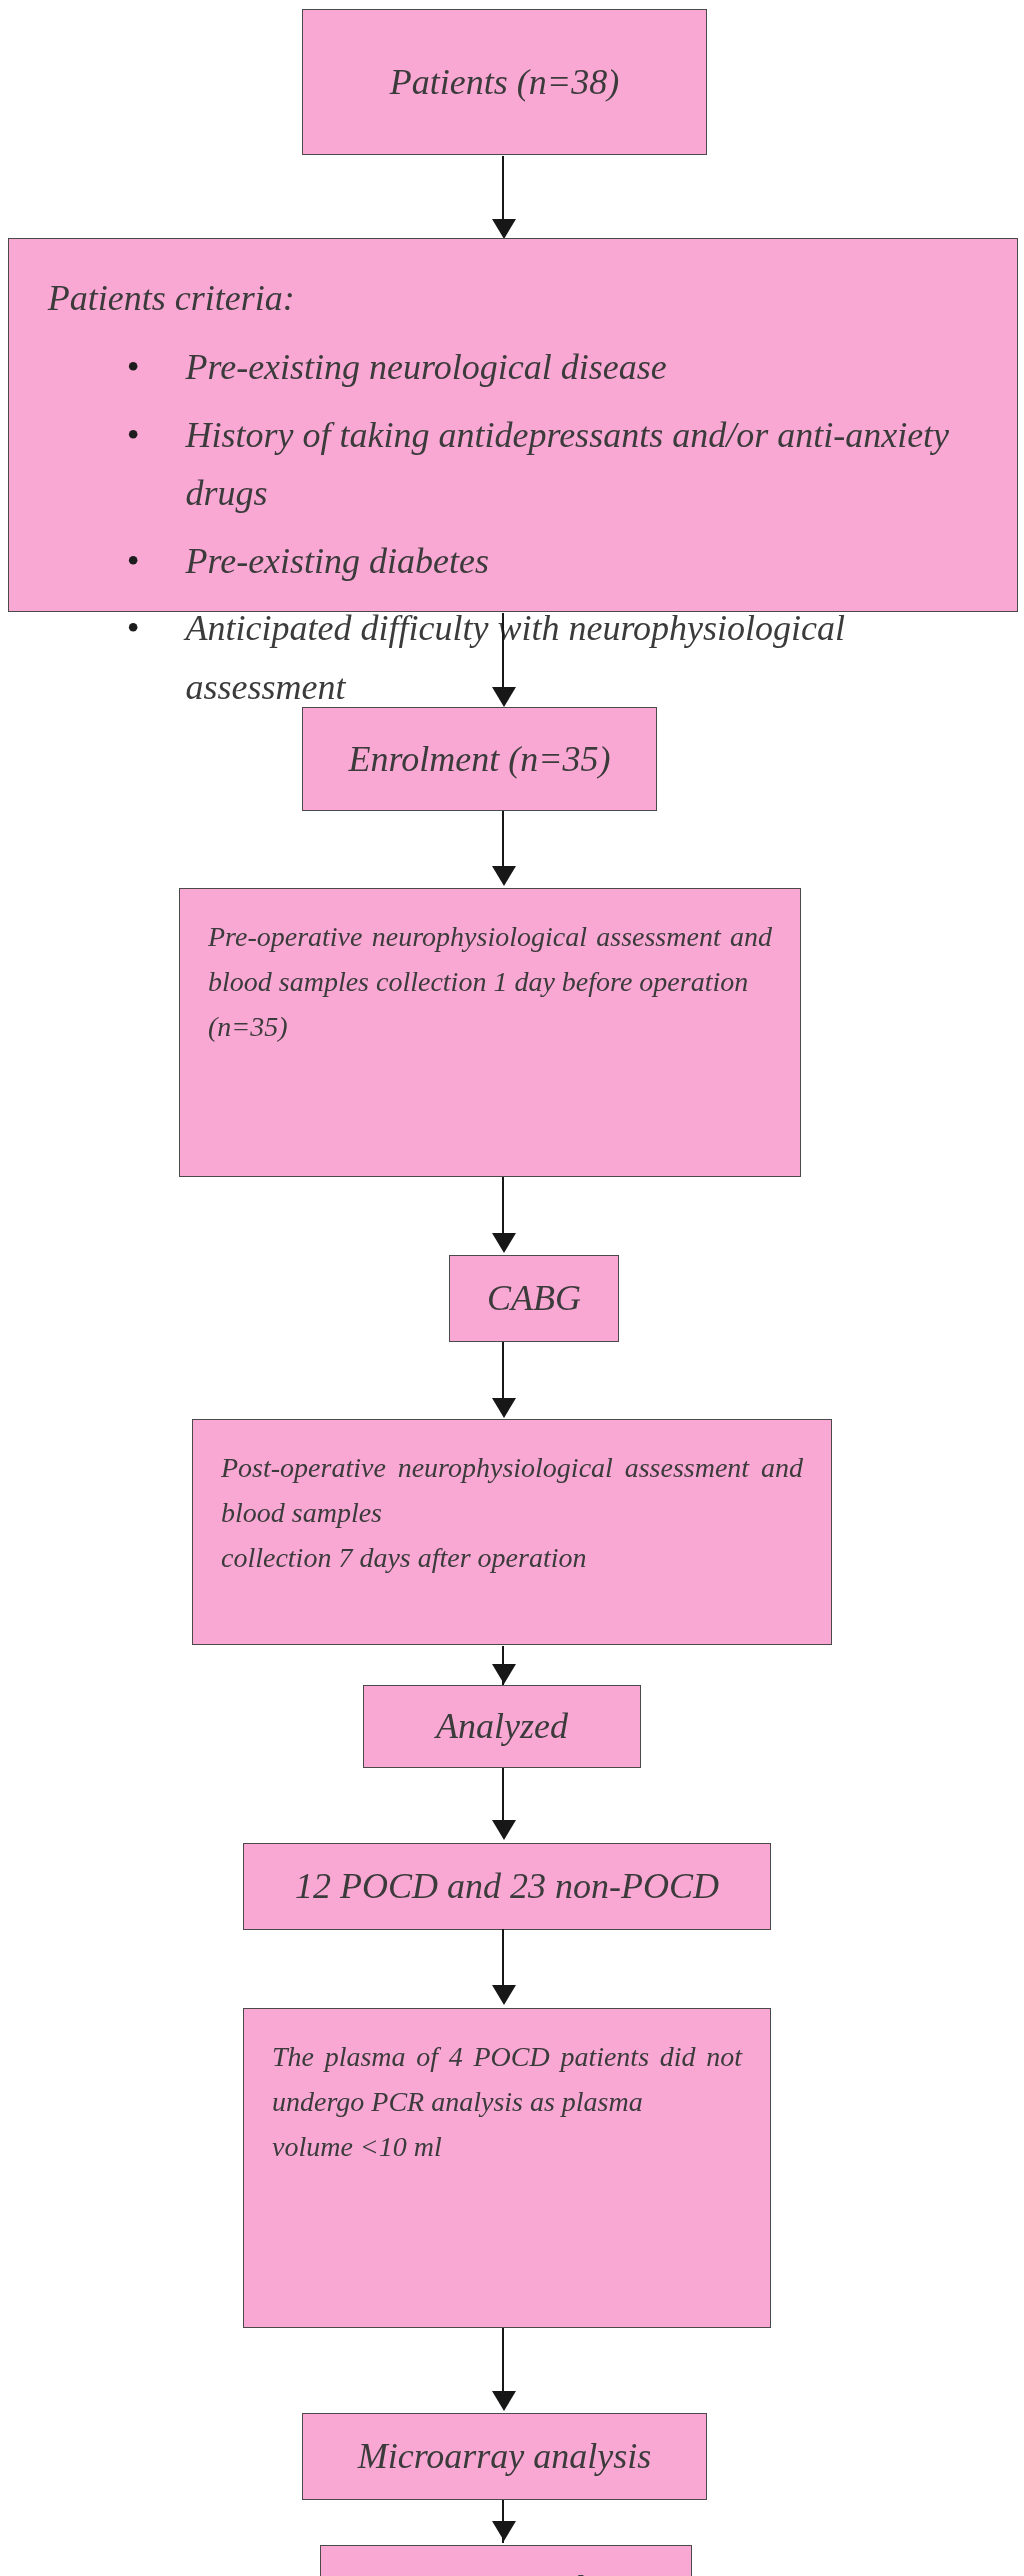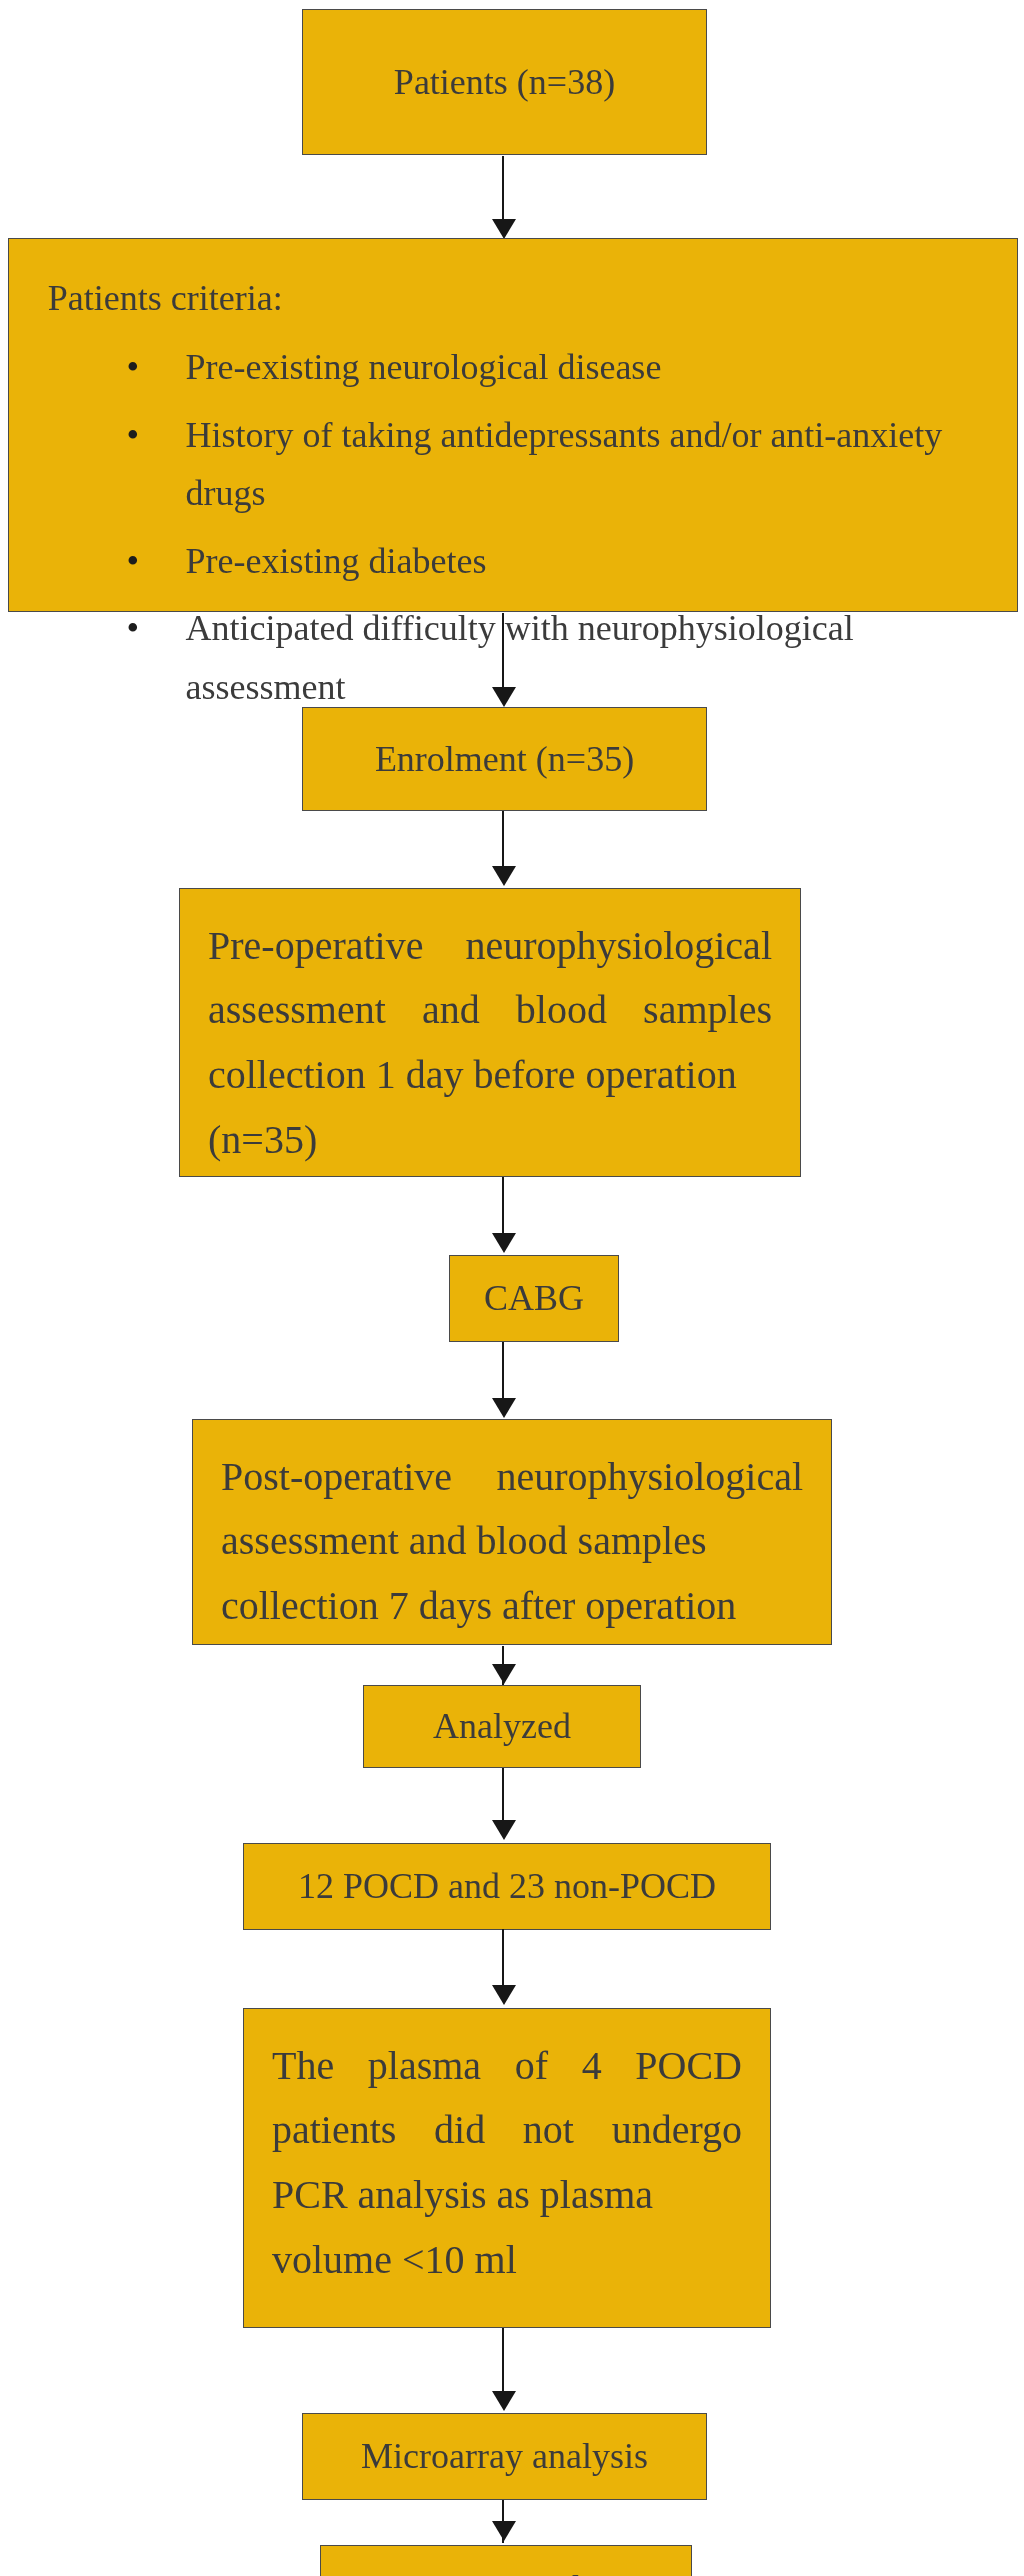--- a/index.html
+++ b/index.html
@@ -20,42 +20,43 @@
     margin: 0 auto;
     background: #ffffff;
     overflow: hidden;
   }
 
   
   .node {
     position: absolute;
     box-sizing: border-box;
     border: 1.9px solid #4a4a4a;
-    background: #eab308;
+    background: #f9a8d4;
     display: flex;
     align-items: center;
     justify-content: center;
     color: #3b3b3b;
+    font-style: italic;
   }
   .node .label {
     font-size: 36px;
     line-height: 1.25;
     white-space: nowrap;
   }
 
   
   .node.para {
     display: block;
     padding: 24.5px 28px 17px 28px;
   }
   .node.para .label {
     white-space: normal;
     text-align: justify;
     text-align-last: left;
-    font-size: 40px;
+    font-size: 28px;
     line-height: 1.62;
     display: block;
   }
   .node.para .label .lastline {
     display: block;
     text-align: center;
   }
 
   
   .node.criteria {
@@ -139,21 +140,21 @@
       <li>
         <span class="bullet">•</span>
         <span>Anticipated difficulty with neurophysiological assessment</span>
       </li>
     </ul>
   </div>
 
   <div class="connector" style="left:502px; top:613px; height:77px;"></div>
   <div class="arrowhead" style="left:492px; top:687px;"></div>
 
-  <div class="node" style="left:302px; top:707px; width:405px; height:104px;">
+  <div class="node" style="left:302px; top:707px; width:355px; height:104px;">
     <span class="label">Enrolment (n=35)</span>
   </div>
 
   <div class="connector" style="left:502px; top:811px; height:58px;"></div>
   <div class="arrowhead" style="left:492px; top:866px;"></div>
 
   <div class="node para" style="left:179px; top:888px; width:622px; height:289px;">
     <span class="label">
       <span>Pre-operative neurophysiological assessment and blood samples collection 1 day before operation</span>
       <span class="lastline">(n=35)</span>

